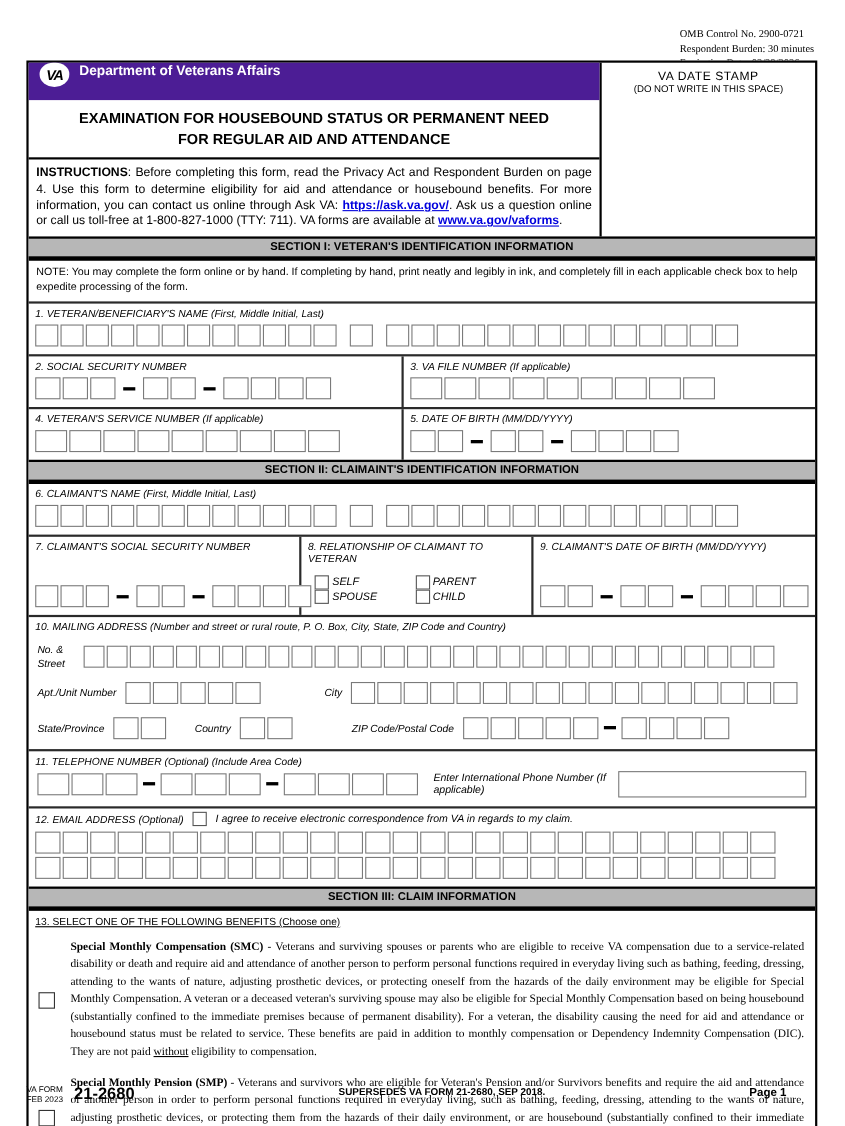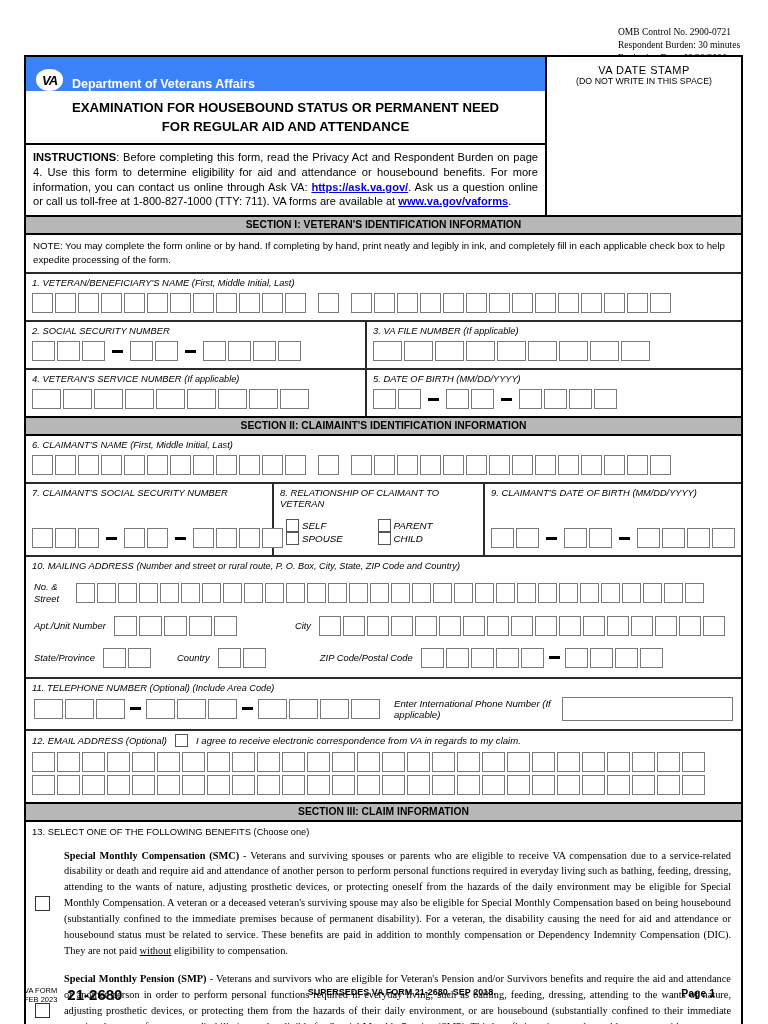--- a/index.html
+++ b/index.html
@@ -8,33 +8,33 @@
 
   
   .omb { position:absolute; top:26px; left:618px; font-family:"Liberation Serif",serif; font-size:9.5px; line-height:1.35; }
 
   
   .form { position:absolute; left:24px; top:55px; width:719px; border:2px solid #000; background:#fff; }
 
   
   .hdr { display:flex; align-items:stretch; }
   .hdr-left { width:521px; border-right:2px solid #000; display:flex; flex-direction:column; }
-  .black-bar { background:#3b82f6; color:#fff; height:34px; display:flex; align-items:flex-end; gap:9px; padding-left:10px; }
+  .black-bar { background:#4c1d95; color:#fff; height:34px; display:flex; align-items:flex-start; gap:9px; padding-left:10px; }
   .va-logo { width:27px; height:22px; background:#fff; border-radius:46% 46% 50% 50%; display:flex; align-items:center; justify-content:center; font-weight:bold; font-style:italic; font-size:13px; color:#000; letter-spacing:-1px; }
   .agency { font-size:12.5px; font-weight:bold; }
   .title-box { flex:1; min-height:52px; display:flex; flex-direction:column; justify-content:center; text-align:center; font-weight:bold; font-size:13.2px; line-height:1.45; padding:4px 6px; }
   .instr { border-top:2px solid #000; padding:5px 7px 6px; font-size:11.1px; line-height:1.33; text-align:justify; }
   .instr b { font-weight:bold; }
   .link { color:#0000dd; font-weight:bold; text-decoration:underline; cursor:pointer; }
   .hdr-right { flex:1; text-align:center; padding-top:7px; }
   .stamp-title { font-size:11px; letter-spacing:0.5px; }
   .stamp-sub { font-size:8.8px; }
 
   
-  .secbar { background:#b7b7b7; border-top:2px solid #000; border-bottom:2px solid #000000; text-align:center; font-weight:bold; font-size:10.3px; padding:2px 0 3px; }
+  .secbar { background:#b7b7b7; border-top:2px solid #000; border-bottom:4px solid #000000; text-align:center; font-weight:bold; font-size:10.3px; padding:2px 0 3px; }
 
   .note { padding:4px 7px 6px; font-size:9.7px; line-height:1.4; }
 
   .field { border-top:2px solid #2a2a2a;font-style:italic; }
   .flabel { font-size:9.4px; padding:3px 6px 2px; }
   .flabel .hint { font-size:9.2px; }
 
   
   .combs { display:flex; align-items:center; gap:2px; padding:3px 6px 7px; }
   .grp { display:flex; gap:2px; }
@@ -549,21 +549,21 @@
             <div class="cb"></div>
             <div class="cb"></div>
             <div class="cb"></div>
             <div class="cb"></div>
             <div class="cb"></div>
           </div>
       </div>
     </div>
 
     <div class="secbar">SECTION III: CLAIM INFORMATION</div>
-    <div class="flabel" style="padding-top:4px;"><span>13. SELECT ONE OF THE FOLLOWING BENEFITS</span> <span class="hint">(Choose one)</span></div>
+    <div class="flabel" style="padding-top:4px;text-decoration:underline;"><span>13. SELECT ONE OF THE FOLLOWING BENEFITS</span> <span class="hint">(Choose one)</span></div>
 
     <div class="benefit">
       <span class="bchk"></span>
       <div class="btext"><b>Special Monthly Compensation (SMC)</b><span> - Veterans and surviving spouses or parents who are eligible to receive VA compensation due to a service-related disability or death and require aid and attendance of another person to perform personal functions required in everyday living such as bathing, feeding, dressing, attending to the wants of nature, adjusting prosthetic devices, or protecting oneself from the hazards of the daily environment may be eligible for Special Monthly Compensation. A veteran or a deceased veteran's surviving spouse may also be eligible for Special Monthly Compensation based on being housebound (substantially confined to the immediate premises because of permanent disability).  For a veteran, the disability causing the need for aid and attendance or housebound status must be related to service.  These benefits are paid in addition to monthly compensation or Dependency Indemnity Compensation (DIC).  They are not paid </span><span class="u">without</span><span> eligibility to compensation.</span></div>
     </div>
 
     <div class="benefit last">
       <span class="bchk"></span>
       <div class="btext"><b>Special Monthly Pension (SMP)</b><span> - Veterans and survivors who are eligible for Veteran's Pension and/or Survivors benefits and require the aid and attendance of another person in order to perform personal functions required in everyday living, such as bathing, feeding, dressing, attending to the wants of nature, adjusting prosthetic devices, or protecting them from the hazards of their daily environment, or are housebound (substantially confined to their immediate premises because of permanent disability), may be eligible for Special Monthly Pension (SMP).  This benefit is an increased monthly amount paid to a veteran or survivor who is eligible for Veterans Pension or Survivors benefits.</span></div>
     </div>

